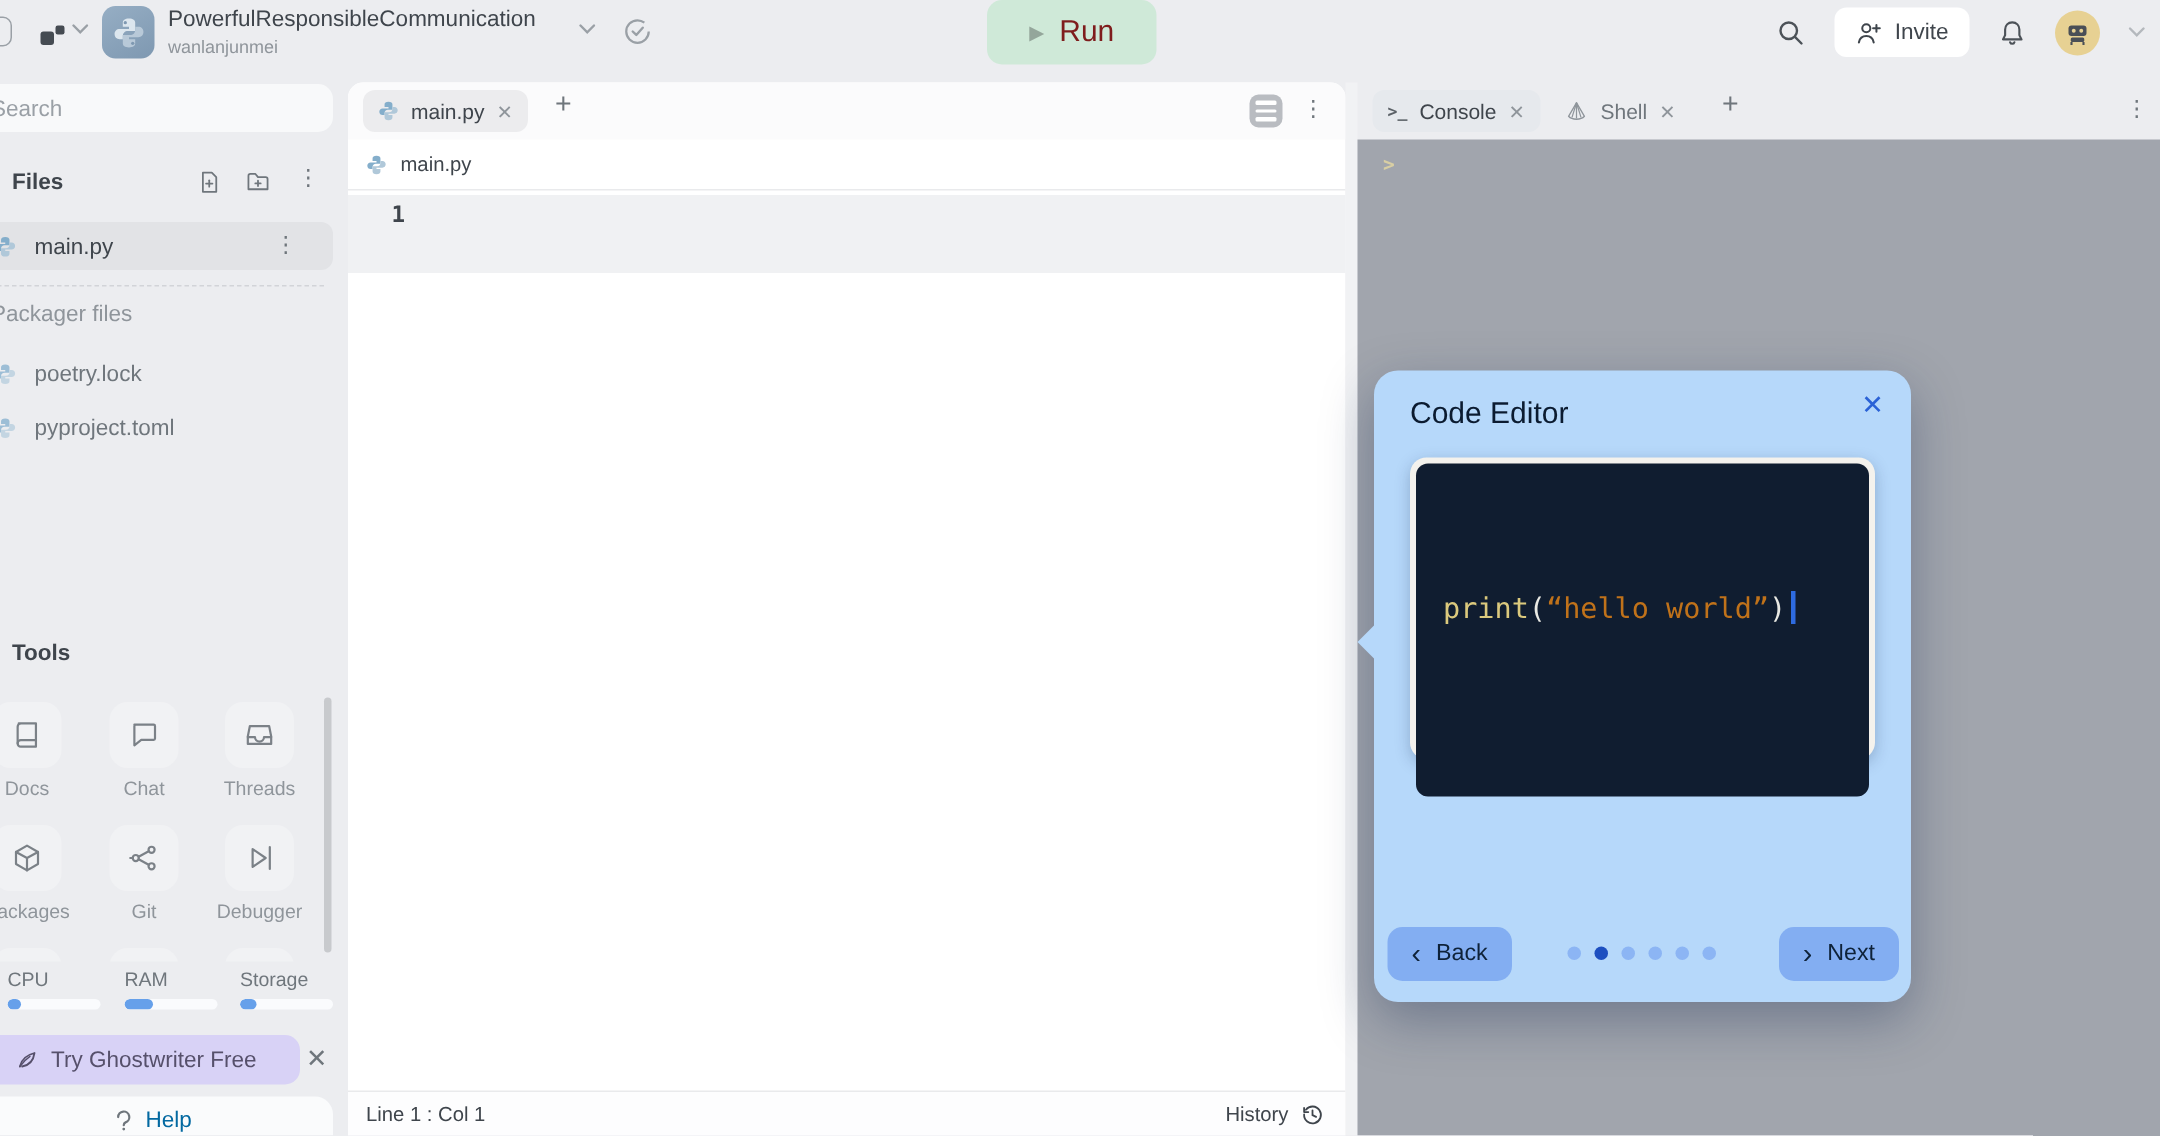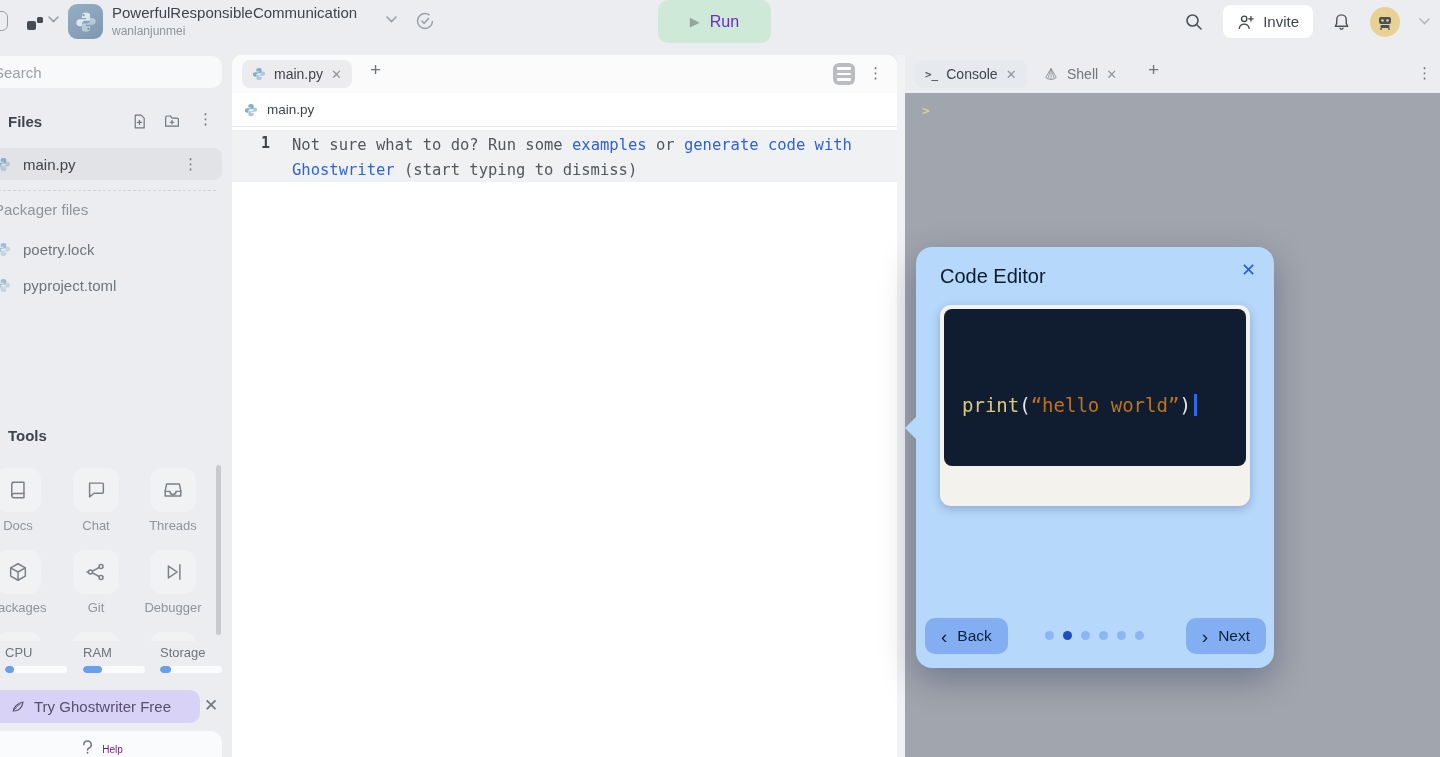--- a/index.html
+++ b/index.html
@@ -15,21 +15,21 @@
   .chev{color:#9aa0a6}
   .chev-1{position:absolute;left:48px;top:16px}
   .appicon{position:absolute;left:68px;top:4px;width:35px;height:35px;border-radius:9px;background:linear-gradient(150deg,#96aec4,#7e98b1);display:flex;align-items:center;justify-content:center}
   .proj{position:absolute;left:112px;top:5px;line-height:1.1}
   .proj .name{font-size:15px;font-weight:500;color:#3f454c}
   .proj .owner{font-size:12px;color:#8f959b;margin-top:3px}
   .chev-2{position:absolute;left:386px;top:16px}
   .check-ic{position:absolute;left:415px;top:11px}
   .run-btn{position:absolute;left:658px;top:0;width:113px;height:43px;border-radius:10px;background:#cfe9d8;display:flex;align-items:center;justify-content:center;gap:10px;cursor:pointer}
   .run-btn .tri{color:#94a69b;font-size:13px}
-  .run-btn .lbl{font-size:16px;color:#6d28d9}
+  .run-btn .lbl{font-size:20px;color:#7f1d1d}
   .tb-right{position:absolute;right:10px;top:0;height:43px;display:flex;align-items:center;gap:19px}
   .invite-btn{height:33px;background:#ffffff;border-radius:8px;display:flex;align-items:center;gap:8px;padding:0 14px;cursor:pointer}
   .invite-btn span{font-size:15px;color:#3f454c}
   .avatar{width:30px;height:30px;border-radius:50%;background:#e7d193;display:flex;align-items:center;justify-content:center;overflow:hidden}
 
   
   .sidebar{position:absolute;left:0;top:43px;width:230px;height:714px;overflow:hidden}
   .sb-inner{position:absolute;left:-18px;top:0;width:240px;height:714px}
   .search-input{position:absolute;left:0;top:13px;width:240px;height:32px;border:none;outline:none;background:#f8f9fa;border-radius:10px;padding:0 12px;font-size:15px;font-family:"Liberation Sans",sans-serif;color:#3f454c}
   .search-input::placeholder{color:#9aa0a6}
@@ -52,21 +52,21 @@
   .meters{position:absolute;left:0;top:598px;width:240px;height:49px;background:#ecedf0}
   .meter{position:absolute;top:4px;width:64px}
   .meter .ml{font-size:13px;color:#6f767c}
   .meter .bar{margin-top:6px;width:62px;height:7px;border-radius:4px;background:#fafbfd;overflow:hidden}
   .meter .fill{height:7px;border-radius:4px;background:#66a0ea}
   .gw-row{position:absolute;left:0;top:647px;width:240px;height:33px}
   .gw-btn{position:absolute;left:0;top:0;width:218px;height:33px;border-radius:10px;background:#d8d2f6;display:flex;align-items:center;justify-content:center;gap:8px;cursor:pointer}
   .gw-btn span{font-size:15px;color:#56506b}
   .gw-x{position:absolute;left:222px;top:5px;font-size:17px;color:#6f767c;cursor:pointer}
   .help-panel{position:absolute;left:0;top:688px;width:240px;height:26px;background:#fafbfc;border-radius:12px 12px 0 0;display:flex;align-items:flex-end;justify-content:center;gap:8px;padding-bottom:2px;cursor:pointer}
-  .help-panel span{font-size:10px;color:#701a75}
+  .help-panel span{font-size:15px;color:#0369a1}
 
   
   .editor{position:absolute;left:232px;top:55px;width:665px;height:702px;background:#ffffff;border-radius:10px 10px 0 0}
   .ed-tabbar{position:absolute;left:0;top:0;width:665px;height:38px;background:#fbfbfc;border-radius:10px 10px 0 0}
   .ed-tab{position:absolute;left:10px;top:5px;height:28px;background:#ececee;border-radius:8px;display:flex;align-items:center;gap:8px;padding:0 10px;cursor:pointer}
   .ed-tab .tl{font-size:14px;color:#3f454c}
   .tab-x{color:#8f959b;font-size:13px;cursor:pointer}
   .tab-plus{position:absolute;left:138px;top:4px;font-size:19px;color:#6f767c;cursor:pointer}
   .layout-ic{position:absolute;right:42px;top:8px;width:22px;height:22px;background:#b9bcc1;border-radius:6px;display:flex;flex-direction:column;justify-content:center;gap:3px;padding:0 4px;cursor:pointer}
   .layout-ic i{display:block;height:2.5px;background:#fff;border-radius:1px}
@@ -97,21 +97,21 @@
   .rp-kebab{position:absolute;right:8px;top:10px}
   .console{position:absolute;left:905px;top:93px;width:535px;height:664px;background:#a1a5ad}
   .prompt{position:absolute;left:17px;top:10px;font-family:"DejaVu Sans Mono",monospace;font-weight:700;font-size:13px;color:#d9cfa3}
 
   
   .popup{position:absolute;left:916px;top:247px;width:358px;height:421px;background:#b6d8fa;border-radius:16px;box-shadow:0 12px 34px rgba(20,40,80,.35)}
   .popup .tail{position:absolute;left:-11px;top:168px;width:0;height:0;border-top:13px solid transparent;border-bottom:13px solid transparent;border-right:13px solid #b6d8fa}
   .pp-title{position:absolute;left:24px;top:18px;font-size:20px;font-weight:400;color:#0b1b30}
   .pp-x{position:absolute;right:18px;top:12px;font-size:18px;color:#2b62d6;cursor:pointer}
   .code-frame{position:absolute;left:24px;top:58px;width:310px;height:201px;background:#f4f2ed;border-radius:11px;padding:4px;box-shadow:0 3px 10px rgba(20,40,80,.25)}
-  .code-inner{position:relative;width:302px;height:157px;background:#101d30;border-radius:8px;overflow:hidden}
+  .code-inner{position:relative;width:302px;height:222px;background:#101d30;border-radius:8px;overflow:hidden}
   .code-line{position:absolute;left:18px;top:85px;font-family:"DejaVu Sans Mono",monospace;font-size:19px;white-space:pre}
   .cs-fn{color:#dbc97d}
   .cs-paren{color:#e9e9e3}
   .cs-str{color:#c0721a}
   .cursorbar{display:inline-block;width:3px;height:22px;background:#2e6be0;vertical-align:-4px;margin-left:3px}
   .pp-desc{position:absolute;left:24px;top:274px;width:316px;font-size:15px;line-height:25.5px;color:#15263c}
   .pp-btn{position:absolute;top:371px;height:36px;border-radius:10px;background:#83aef2;display:flex;align-items:center;gap:10px;padding:0 16px;cursor:pointer}
   .pp-btn span{font-size:15.5px;color:#0e2239}
   .pp-btn .bchev{font-size:19px;color:#0e2239;line-height:1}
   .pp-back{left:9px}
@@ -394,23 +394,33 @@
     <svg width="14" height="14" viewBox="0 0 16 16">
         <path d="M8 1c-2 0-3 .8-3 2v2h3v1H3.5C2 6 1 7 1 8.5S2 11 3.5 11H5V9.5C5 8 6 7 7.5 7H11V3c0-1.2-1-2-3-2z" fill="#84aecb"></path>
         <path d="M8 15c2 0 3-.8 3-2v-2H8v-1h4.5c1.5 0 2.5-1 2.5-2.5S14 5 12.5 5H11v1.5C11 8 10 9 8.5 9H5v4c0 1.2 1 2 3 2z" fill="#b0c8d9"></path>
       </svg>
     <span>main.py</span>
   </div>
 
   <div class="code-area">
     <div class="active-line"></div>
     <div class="gutter mono">1</div>
-    <div class="ghost mono" id="ghost-code"><div><span class="seg-text">Not sure what to do? Run some </span><span class="seg-link">examples</span><span class="seg-text"> or </span><span class="seg-link">generate code with</span></div><div><span class="seg-link">Ghostwriter</span><span class="seg-text"> (start typing to dismiss)</span></div></div>
-  </div>
-
+  </div>
+
+  <div class="ed-status">
+    <span class="pos">Line 1 : Col 1</span>
+    <span class="hist">
+      <span>History</span>
+      <svg width="16" height="16" viewBox="0 0 20 20">
+          <path d="M4.5 6A7 7 0 1 1 3 10" fill="none" stroke="#3f454c" stroke-width="1.5" stroke-linecap="round"></path>
+          <polyline points="3,4.5 3,8 6.5,8" fill="none" stroke="#3f454c" stroke-width="1.5" stroke-linecap="round" stroke-linejoin="round"></polyline>
+          <polyline points="10,6.5 10,10.5 13,12" fill="none" stroke="#3f454c" stroke-width="1.5" stroke-linecap="round"></polyline>
+        </svg>
+    </span>
+  </div>
 </div>
 
 <div class="divider"></div>
 
 <div class="rp-tabbar">
   <div class="rp-tab active">
     <span class="term-glyph">&gt;_</span>
     <span class="tl">Console</span>
     <span class="tab-x">✕</span>
   </div>

